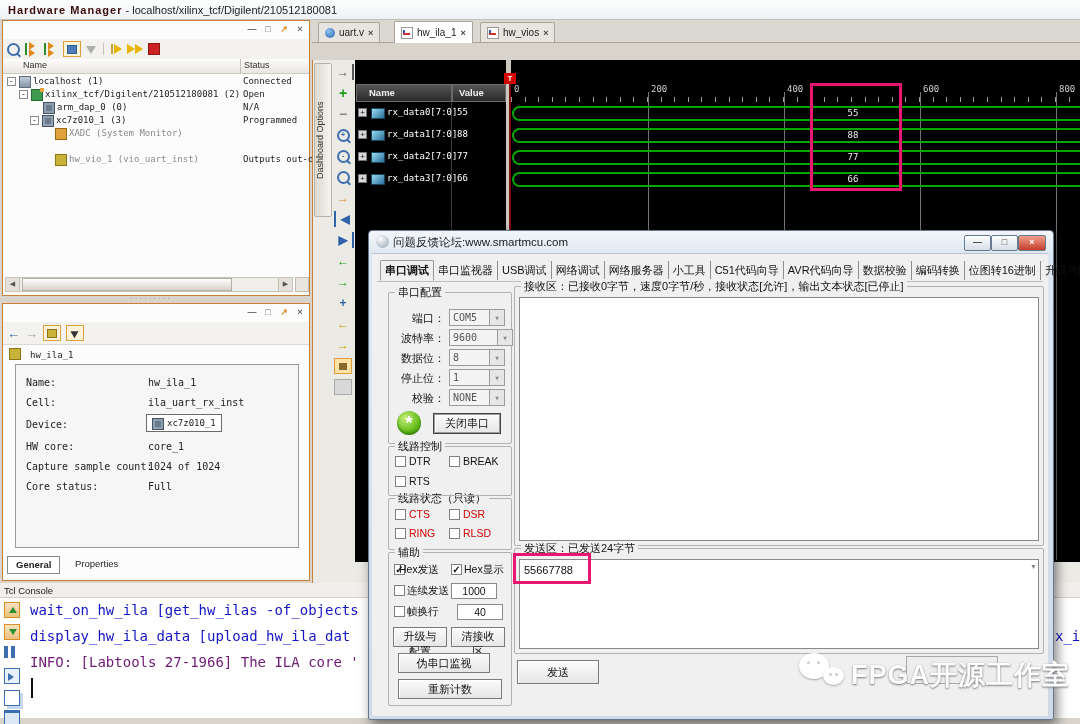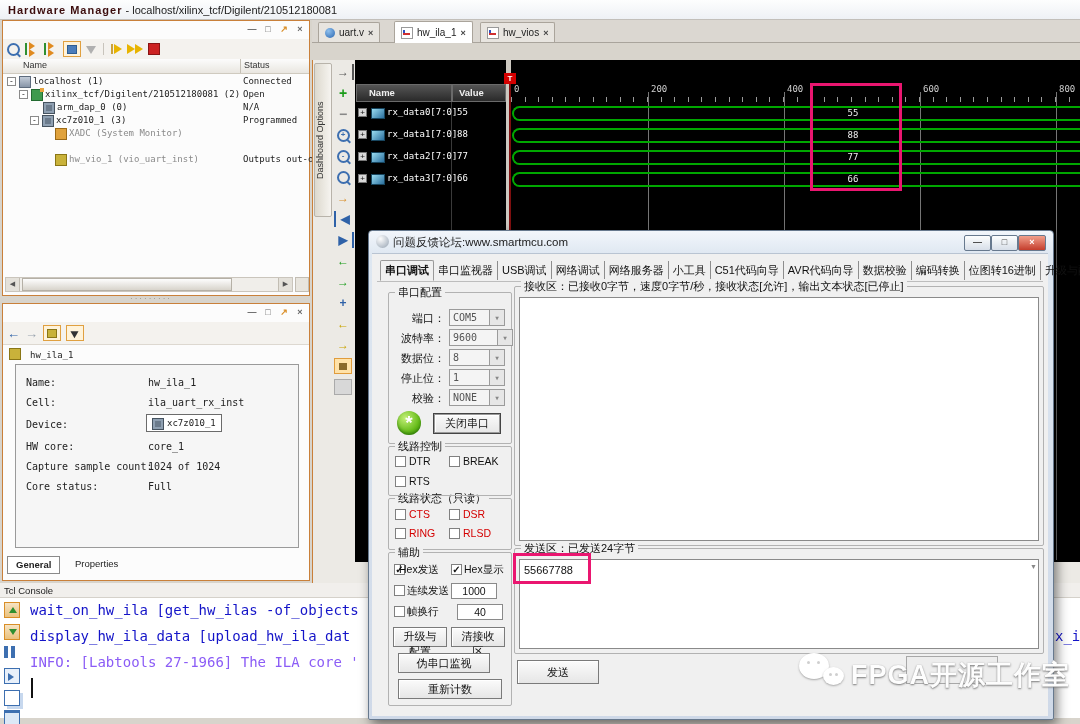--- a/index.html
+++ b/index.html
@@ -54,21 +54,21 @@
   .prow{position:absolute;font-size:10px;white-space:nowrap}
   .prow .lab{color:#222}
   .prow .val{position:absolute;left:122px;top:0}
   .devbtn{position:absolute;background:#fff;border:1px solid #6b6b6b;height:16px;display:flex;align-items:center;gap:3px;padding:0 5px;font-size:9px}
   .tabG{position:absolute;height:16px;line-height:16px;padding:0 8px;font-size:9.5px}
   .tabG.on{border:1px solid #8a8a8a;background:#fff;font-weight:bold}
   
   .tclbar{left:0;top:583px;width:1080px;height:15px;background:#f1efec;border-bottom:1px solid #d5d1ca;font-size:9.5px;line-height:15px;padding-left:4px;box-sizing:border-box}
   .tclbody{left:0;top:598px;width:1080px;height:120px;background:#fff}
   .tclline{position:absolute;font-size:14px;white-space:nowrap;color:#1414c8}
-  .tclline.black{color:#8b5cf6}
+  .tclline.black{color:#701a75}
   .cicon{position:absolute;left:4px;width:14px;height:14px}
   .ci1{border:1px solid #d98e27;background:linear-gradient(#f6e3c3,#eac17e)}
   .ci1:after{content:"";position:absolute;left:4px;top:4px;width:0;height:0;border-bottom:6px solid #2f8f2f;border-left:4px solid transparent;border-right:4px solid transparent}
   .ci2{border:1px solid #d98e27;background:linear-gradient(#f6e3c3,#eac17e)}
   .ci2:after{content:"";position:absolute;left:4px;top:4px;width:0;height:0;border-top:6px solid #2f8f2f;border-left:4px solid transparent;border-right:4px solid transparent}
   .ci3{display:flex;gap:3px}.ci3 b{width:4px;height:12px;background:#3d6fb0}
   .ci4{border:1px solid #3d6fb0;background:#e8f0fa}
   .ci4:after{content:"";position:absolute;left:3px;top:4px;width:0;height:0;border-left:6px solid #3d6fb0;border-top:4px solid transparent;border-bottom:4px solid transparent}
   .ci5{border:1px solid #3d6fb0;background:#fff;box-shadow:3px 3px 0 #c7d8ee}
   .ci6{border:1px solid #3d6fb0;background:#dce8f6;border-top:3px solid #3d6fb0}

